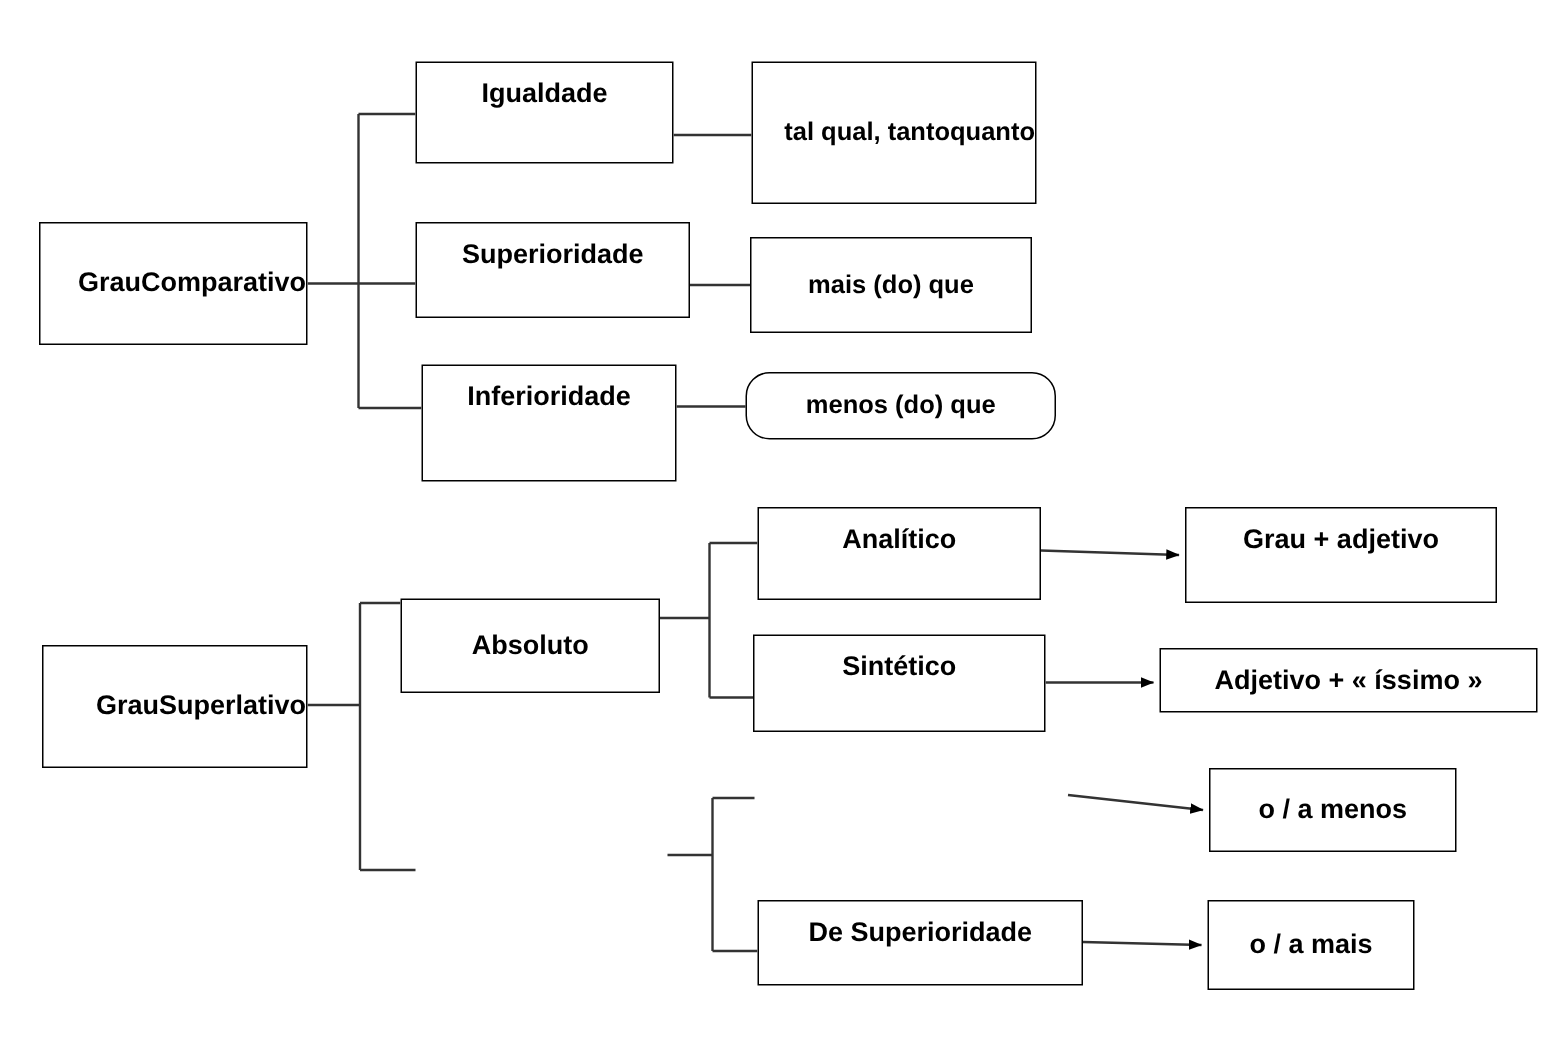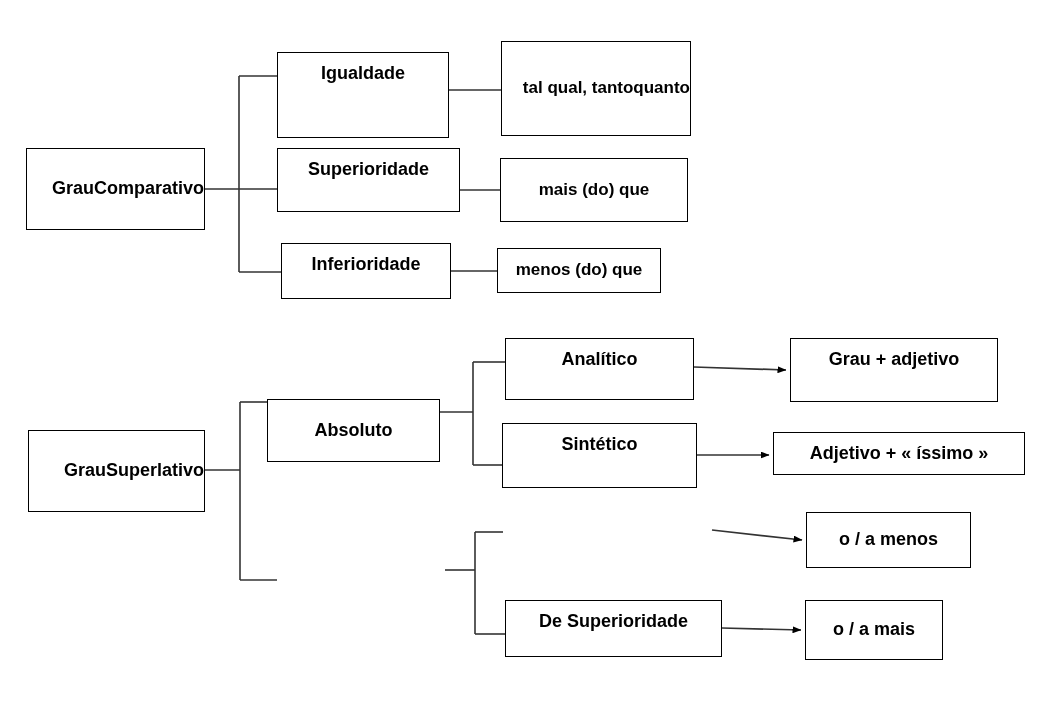--- a/index.html
+++ b/index.html
@@ -105,42 +105,42 @@
       <path d="M712,530 L802,540" marker-end="url(#arrowhead)"></path>
       <path d="M722,628 L801,630" marker-end="url(#arrowhead)"></path>
     </g>
   </svg>
 
   <div class="node two-line" style="left:26px; top:148px; width:179px; height:82px; font-size:18px;">
     <span>Grau</span>
     <span>Comparativo</span>
   </div>
 
-  <div class="node top-text" style="left:277px; top:41px; width:172px; height:86px; font-size:18px;margin-top:11px;">
+  <div class="node top-text" style="left:277px; top:41px; width:172px; height:68px; font-size:18px;">
     <span>Igualdade</span>
   </div>
 
   <div class="node two-line" style="left:501px; top:41px; width:190px; height:95px; font-size:17px;">
     <span>tal qual, tanto</span>
     <span>quanto</span>
   </div>
 
   <div class="node top-text" style="left:277px; top:148px; width:183px; height:64px; font-size:18px;">
     <span>Superioridade</span>
   </div>
 
   <div class="node" style="left:500px; top:158px; width:188px; height:64px; font-size:17px;">
     <span>mais (do) que</span>
   </div>
 
-  <div class="node top-text" style="left:281px; top:243px; width:170px; height:56px; font-size:18px;">
+  <div class="node top-text" style="left:281px; top:243px; width:170px; height:78px; font-size:18px;">
     <span>Inferioridade</span>
   </div>
 
-  <div class="node" style="left:497px; top:248px; width:164px; height:45px; font-size:17px;">
+  <div class="node" style="left:497px; top:248px; width:207px; height:45px; font-size:17px;border-radius:16px;">
     <span>menos (do) que</span>
   </div>
 
   <div class="node two-line" style="left:28px; top:430px; width:177px; height:82px; font-size:18px;">
     <span>Grau</span>
     <span>Superlativo</span>
   </div>
 
   <div class="node" style="left:267px; top:375px; width:173px; height:63px; font-size:18px;margin-top:24px;">
     <span>Absoluto</span>

